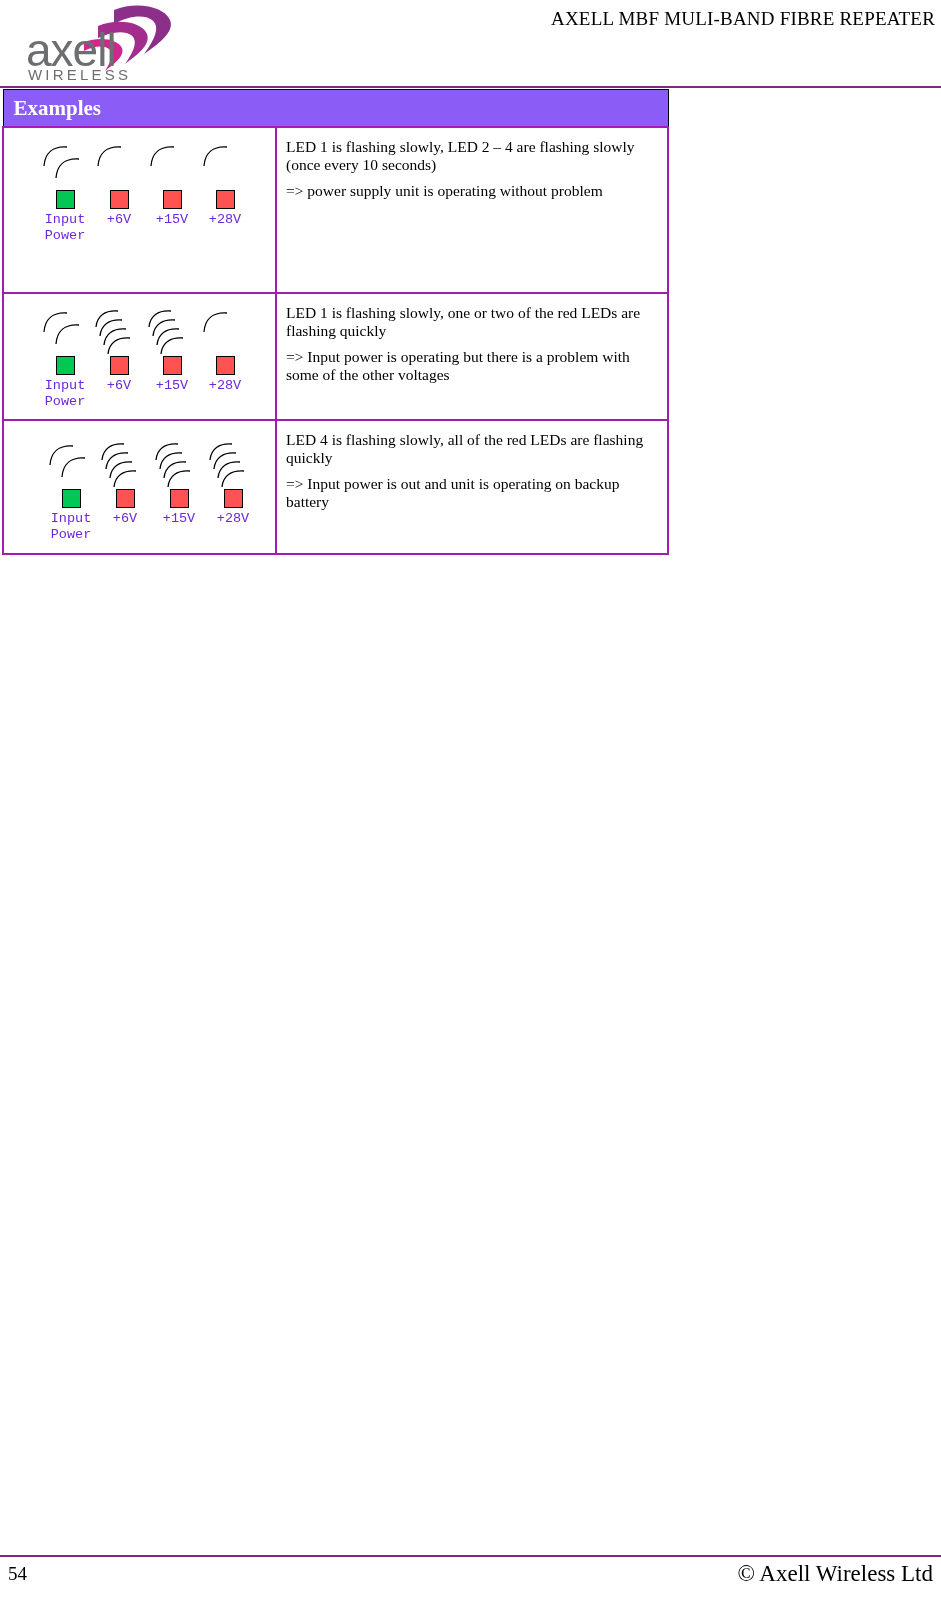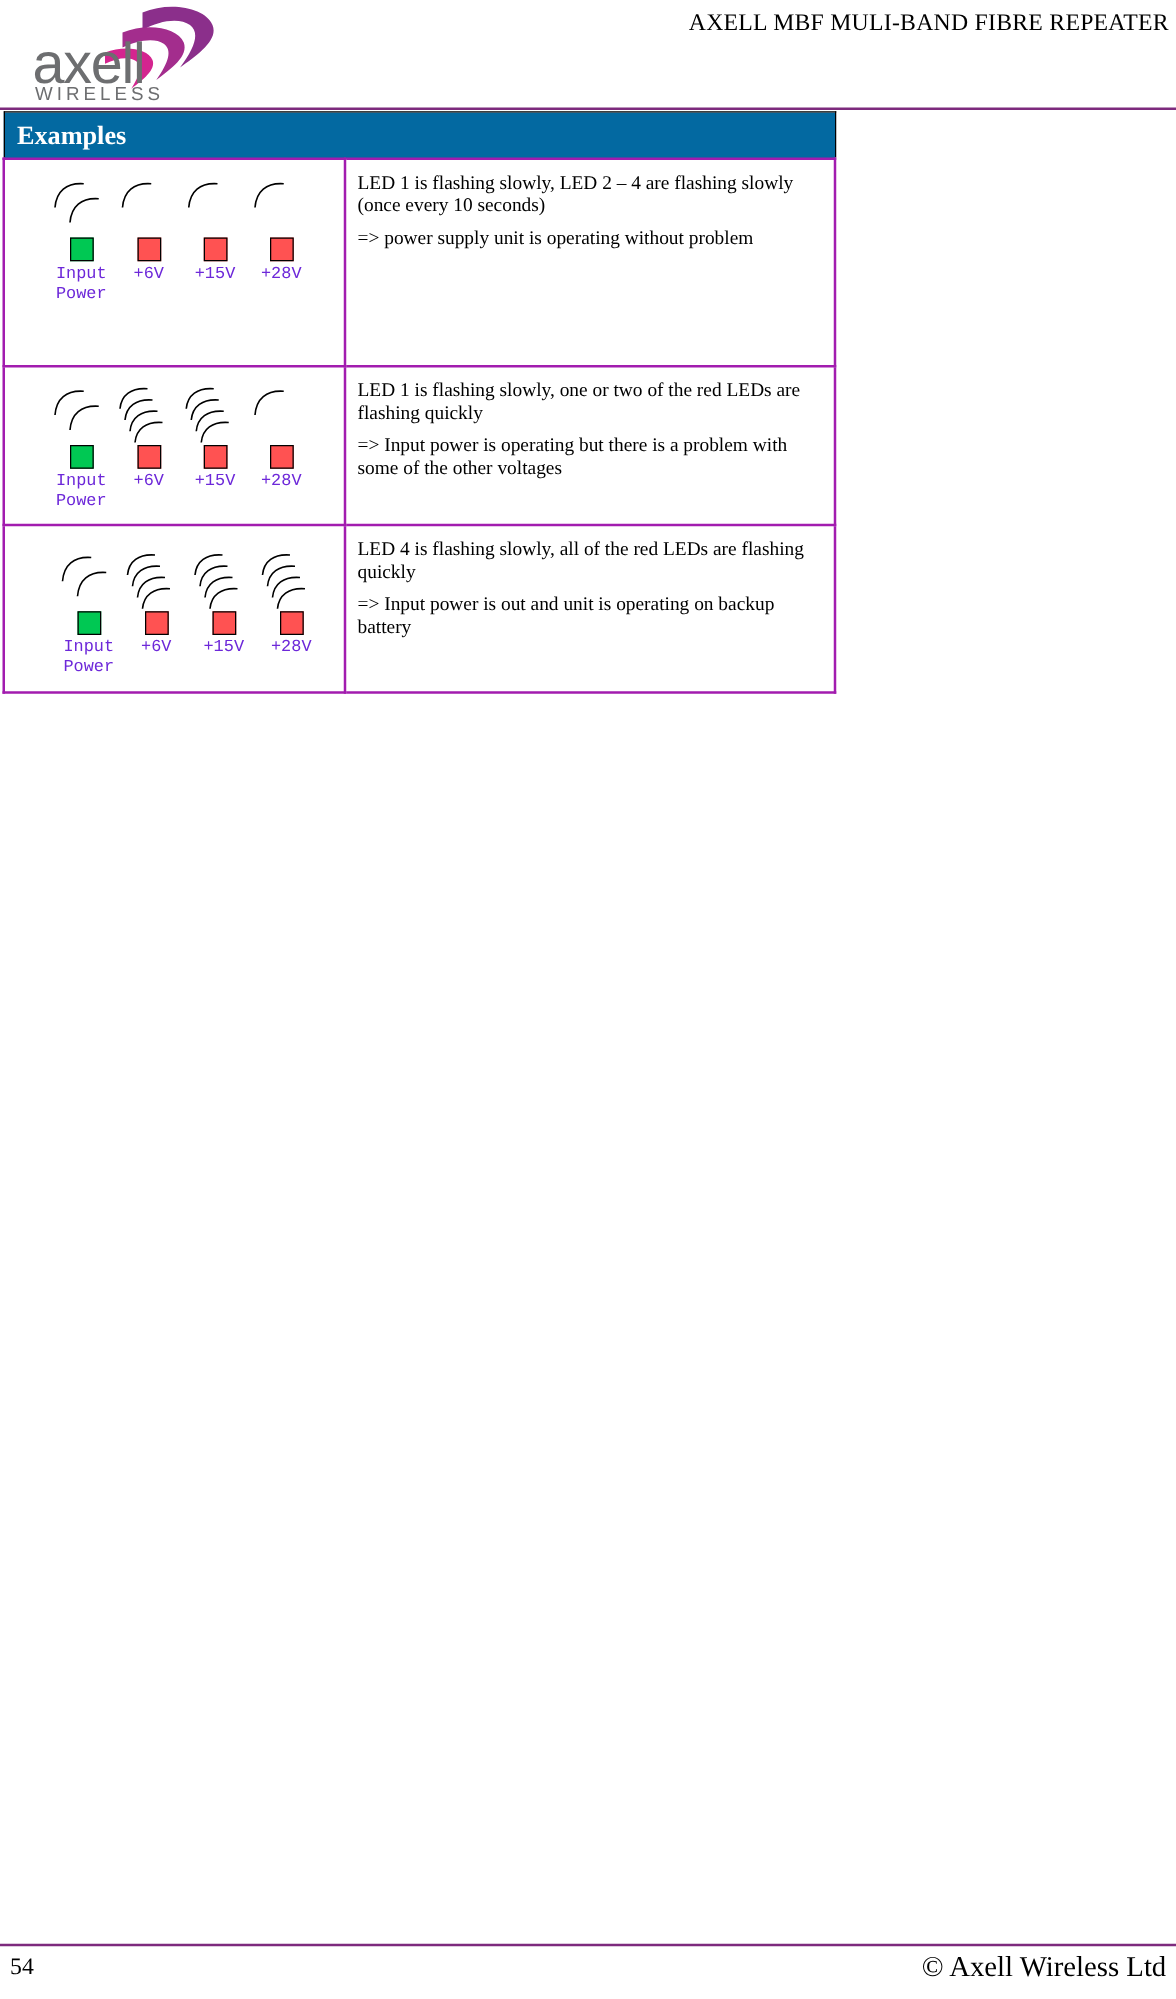--- a/index.html
+++ b/index.html
@@ -68,21 +68,21 @@
     width: 665px;
     border-collapse: collapse;
     table-layout: fixed;
   }
   .examples-table td, .examples-table th {
     border: 2px solid #a21caf;
     vertical-align: top;
     padding: 0;
   }
   .table-header-cell {
-    background: #0369a1;
+    background: #8b5cf6;
     border: 1px solid #000000 !important;
     height: 36px;
     padding: 0 0 0 10px !important;
     vertical-align: middle !important;
     text-align: left;
   }
   .table-header-label {
     font-family: "Liberation Serif", serif;
     font-size: 21px;
     font-weight: bold;

